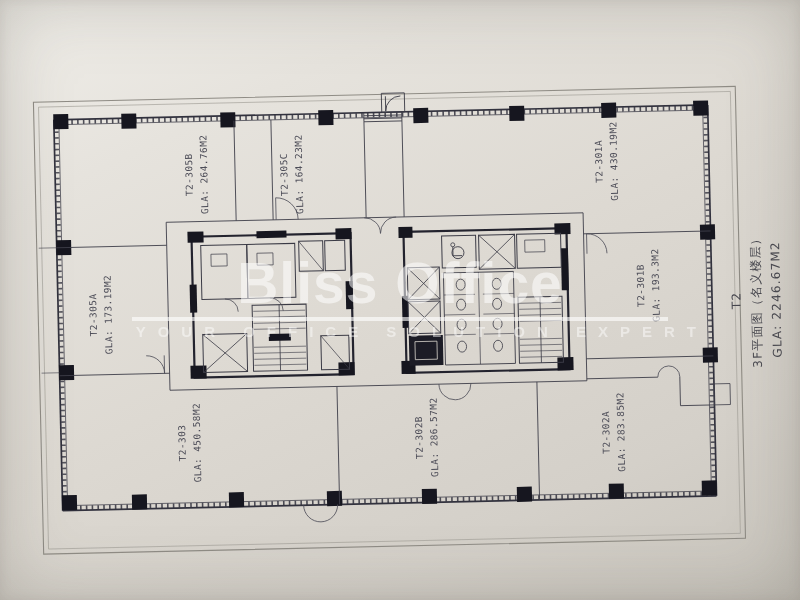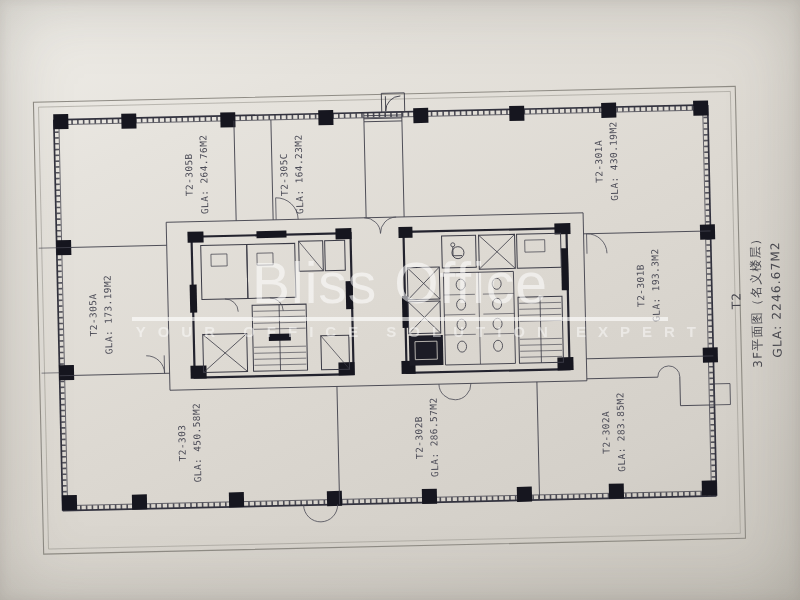--- a/index.html
+++ b/index.html
@@ -46,21 +46,21 @@
     font-size:12px;
     letter-spacing:1.2px;
     line-height:1.65;
   }
   
   .wm{position:absolute;inset:0;pointer-events:none;}
   .wm-brand{
     position:absolute;left:0;top:250px;width:800px;
     text-align:center;
     font-family:"Liberation Sans",sans-serif;
-    font-weight:normal;font-size:57px;letter-spacing:1px;
+    font-weight:bold;font-size:57px;letter-spacing:1px;
     color:rgba(255,255,255,.55);
   }
   .wm-line{
     position:absolute;left:132px;top:317px;width:536px;height:4px;
     background:rgba(255,255,255,.62);
   }
   .wm-tagline{
     position:absolute;left:0;top:323px;width:708px;
     text-align:right;
     font-family:"Liberation Sans",sans-serif;

